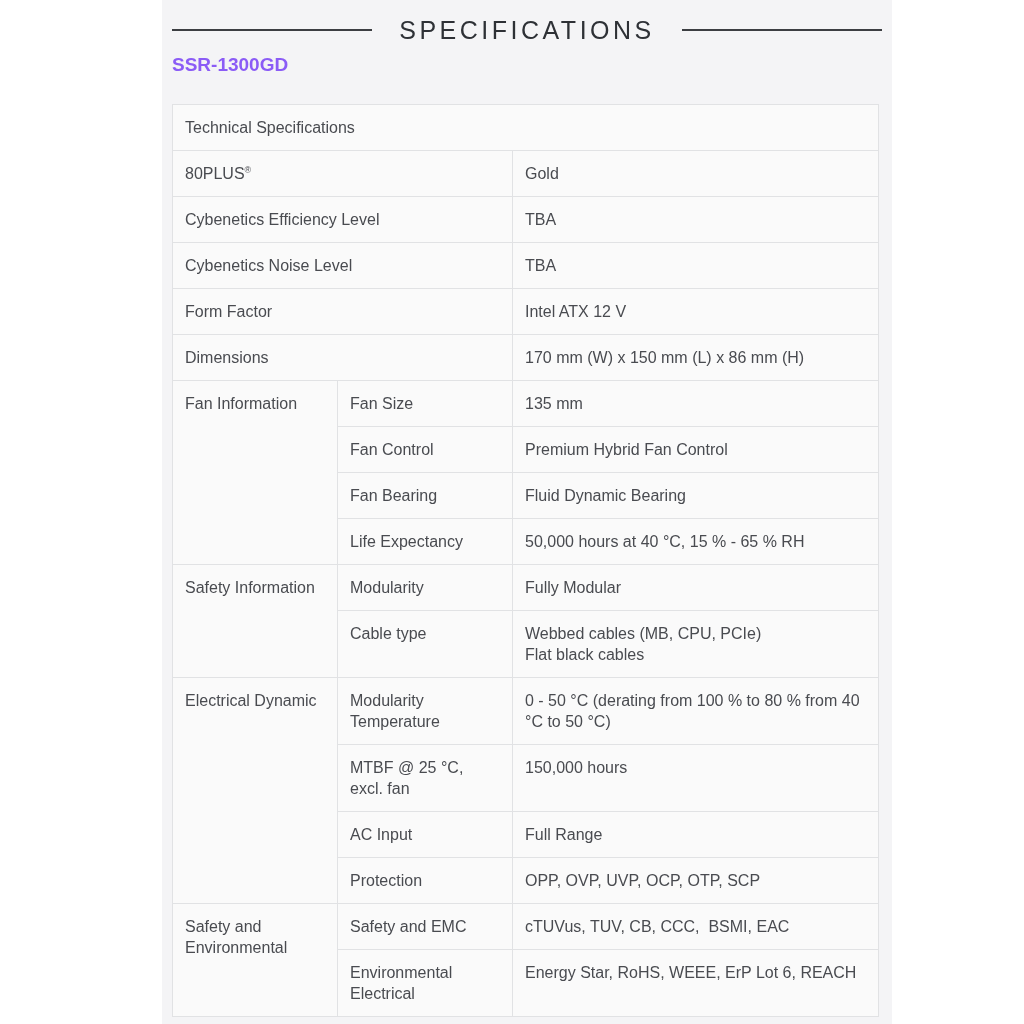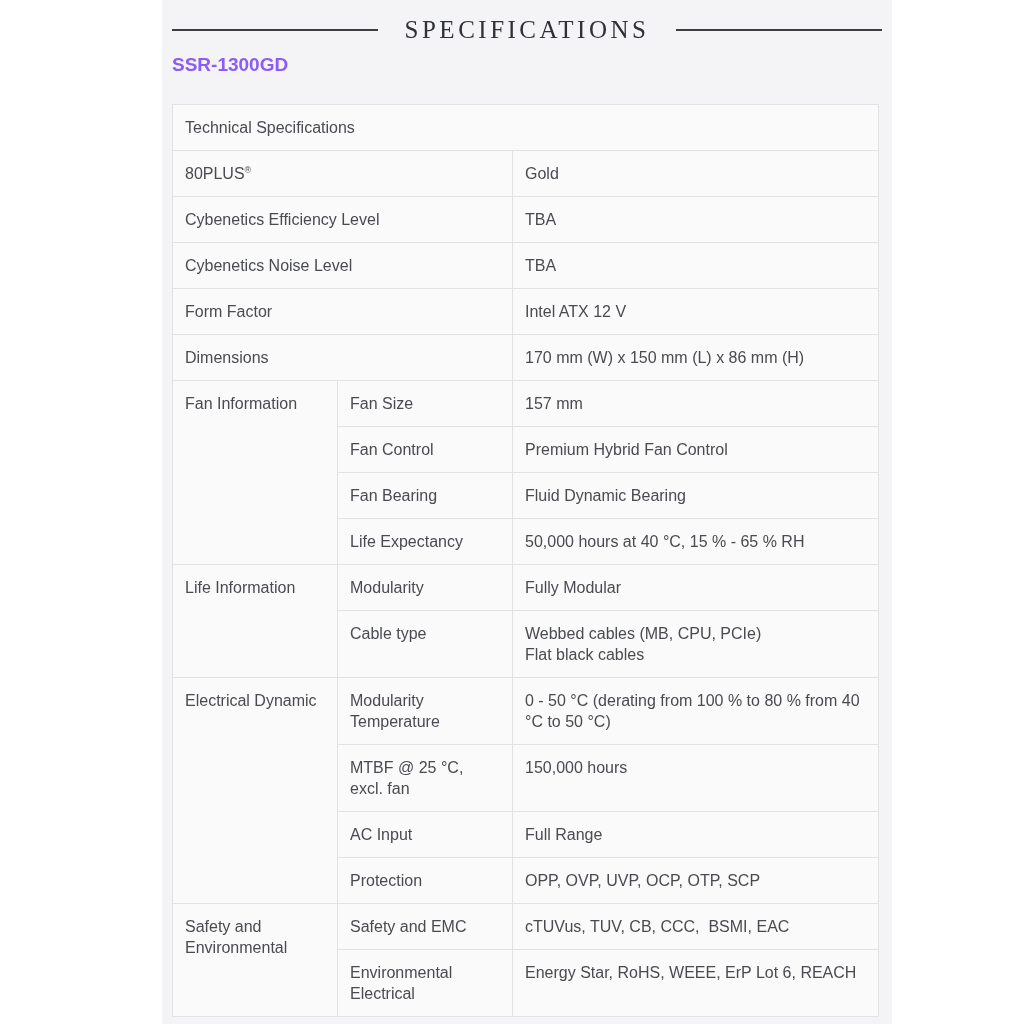--- a/index.html
+++ b/index.html
@@ -29,21 +29,20 @@
     background: #3c3e42;
   }
   .page-title {
     margin: 0;
     font-size: 25px;
     line-height: 30px;
     font-weight: 400;
     letter-spacing: 3.5px;
     color: #2e3136;
     white-space: nowrap;
-    font-family: Liberation Serif, serif;
   }
   .model-number {
     margin: 8px 0 0 10px;
     font-size: 19px;
     line-height: 23px;
     font-weight: 600;
     color: #8b5cf6;
   }
   table.spec-table {
     border-collapse: collapse;
@@ -112,36 +111,36 @@
           <td class="label-cell" colspan="2">Form Factor</td>
           <td class="value-cell">Intel ATX 12 V</td>
         </tr>
         <tr>
           <td class="label-cell" colspan="2">Dimensions</td>
           <td class="value-cell">170 mm (W) x 150 mm (L) x 86 mm (H)</td>
         </tr>
         <tr>
           <td class="group-cell" rowspan="4">Fan Information</td>
           <td class="label-cell">Fan Size</td>
-          <td class="value-cell">157 mm</td>
+          <td class="value-cell">135 mm</td>
         </tr>
         <tr>
           <td class="label-cell">Fan Control</td>
           <td class="value-cell">Premium Hybrid Fan Control</td>
         </tr>
         <tr>
           <td class="label-cell">Fan Bearing</td>
           <td class="value-cell">Fluid Dynamic Bearing</td>
         </tr>
         <tr>
           <td class="label-cell">Life Expectancy</td>
           <td class="value-cell">50,000 hours at 40 °C, 15 % - 65 % RH</td>
         </tr>
         <tr>
-          <td class="group-cell" rowspan="2">Life Information</td>
+          <td class="group-cell" rowspan="2">Safety Information</td>
           <td class="label-cell">Modularity</td>
           <td class="value-cell">Fully Modular</td>
         </tr>
         <tr>
           <td class="label-cell">Cable type</td>
           <td class="value-cell">Webbed cables (MB, CPU, PCIe)
 Flat black cables</td>
         </tr>
         <tr>
           <td class="group-cell" rowspan="4">Electrical Dynamic</td>

